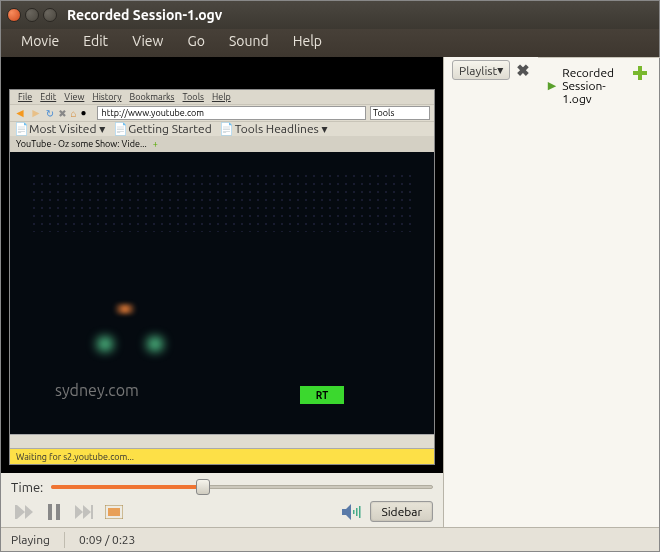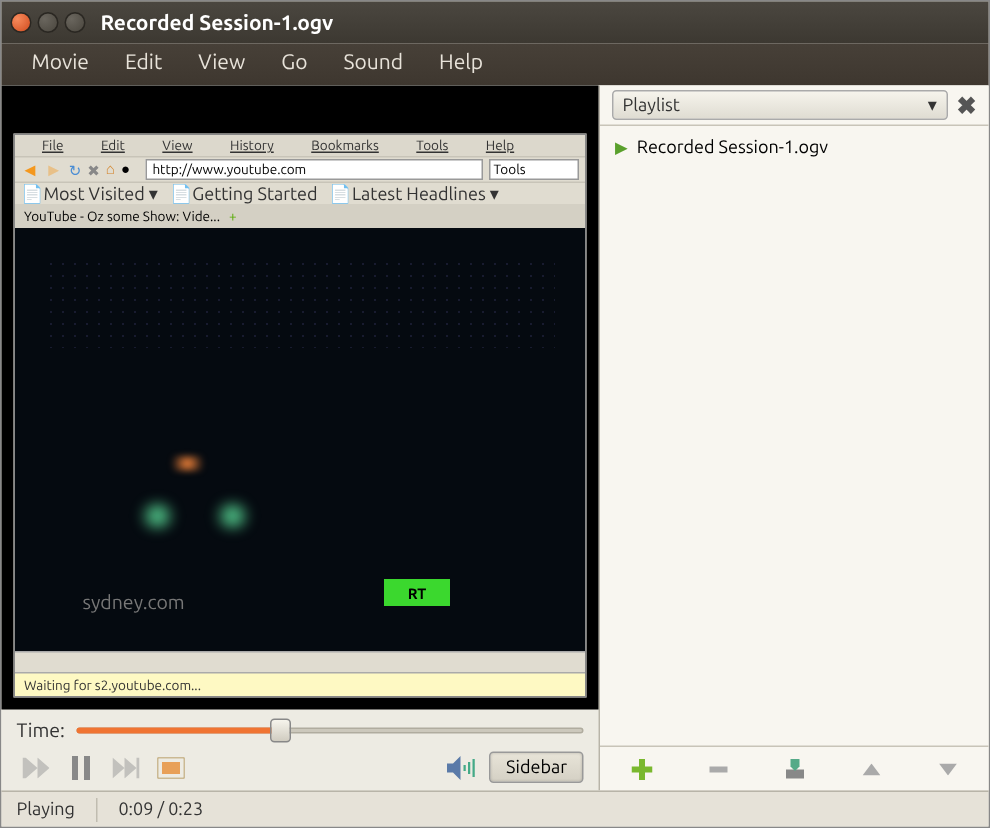--- a/index.html
+++ b/index.html
@@ -16,41 +16,41 @@
 
 .menubar { height: 28px; background: linear-gradient(#474038, #3e372f); display: flex; padding: 0 8px; gap: 0; }
 .menu-item { color: #e8e3da; font-size: 14px; padding: 4px 12px; cursor: pointer; }
 
 .content { flex: 1; display: flex; background: #edebe3; }
 
 .video-pane { flex: 1; display: flex; flex-direction: column; }
 .video-area { flex: 1; background: #000; position: relative; margin: 0; }
 
 .browser-mock { position: absolute; top: 32px; left: 8px; right: 8px; bottom: 8px; background: #e8e4d8; border: 1px solid #888; display: flex; flex-direction: column; font-size: 10px; }
-.bm-menu { height: 14px; background: #dcd8cc; color: #333; display: flex; gap: 25px; padding: 0 18px; align-items: center; }
+.bm-menu { height: 14px; background: #dcd8cc; color: #333; display: flex; gap: 8px; padding: 0 8px; align-items: center; }
 .bm-menu span { text-decoration: underline; font-size: 9px; }
 .bm-tool { height: 18px; background: #e0dcd0; display: flex; align-items: center; gap: 4px; padding: 0 4px; border-top: 1px solid #c8c4b8; border-bottom: 1px solid #c8c4b8; }
 .bm-addr { flex: 1; background: #fff; border: 1px solid #999; height: 14px; padding: 0 4px; font-size: 9px; display: flex; align-items: center; }
 .bm-search { width: 60px; background: #fff; border: 1px solid #999; height: 14px; font-size: 9px; padding: 0 2px; display: flex; align-items: center; }
 .bm-book { height: 14px; background: #e0dcd0; display: flex; gap: 8px; padding: 0 4px; align-items: center; font-size: 12px; color: #333; }
 .bm-tab { height: 16px; background: #d4d0c4; padding: 0 6px; display: flex; align-items: center; font-size: 9px; }
 .bm-video { flex: 1; background: #050a10; position: relative; }
 .glow { position: absolute; bottom: 80px; border-radius: 50%; filter: blur(4px); }
 .g1 { left: 80px; width: 30px; height: 20px; background: radial-gradient(circle, #5fe8a0 0%, transparent 70%); }
 .g2 { left: 130px; width: 30px; height: 20px; background: radial-gradient(circle, #5fe8a0 0%, transparent 70%); }
 .fire { position: absolute; bottom: 120px; left: 100px; width: 30px; height: 10px; background: radial-gradient(circle, #f4843a 0%, transparent 70%); filter: blur(2px); }
 .rt-logo { position: absolute; bottom: 30px; right: 90px; width: 44px; height: 18px; background: #3bd82e; color: #000; font-weight: bold; font-size: 10px; display: flex; align-items: center; justify-content: center; }
-.syd { position: absolute; bottom: 25px; left: 45px; color: #777; font-size: 13px; }
+.syd { position: absolute; bottom: 35px; left: 45px; color: #777; font-size: 16px; }
 .lights { position: absolute; top: 20px; left: 20px; right: 20px; height: 60px; background-image: radial-gradient(circle 1px, #447 1px, transparent 1px); background-size: 8px 8px; opacity: 0.3; }
 .bm-scroll { height: 14px; background: #e0dcd0; border-top: 1px solid #aaa; }
-.bm-status { height: 16px; background: #fef9c3; padding: 0 6px; display: flex; align-items: center; font-size: 9px; color: #333; border-top: 1px solid #aaa; }
+.bm-status { height: 16px; background: #fde047; padding: 0 6px; display: flex; align-items: center; font-size: 9px; color: #333; border-top: 1px solid #aaa; }
 .tiny-arrow { color: #f4981e; font-size: 12px; }
 .tiny-icon { width: 12px; height: 12px; display: inline-block; }
 
-.sidebar { width: 260px; background: #f8f6f0; border-left: 1px solid #b8b4a8; display: flex; flex-direction: column; }
+.sidebar { width: 216px; background: #f8f6f0; border-left: 1px solid #b8b4a8; display: flex; flex-direction: row; }
 .playlist-hdr { height: 26px; display: flex; align-items: center; padding: 4px 8px; gap: 6px; }
 .playlist-drop { flex: 1; height: 20px; background: linear-gradient(#f6f4ec, #dfdcd2); border: 1px solid #aaa; border-radius: 3px; display: flex; align-items: center; padding: 0 6px; font-size: 12px; color: #333; justify-content: space-between; }
 .playlist-close { font-size: 16px; color: #555; cursor: pointer; font-weight: bold; }
 .playlist-list { flex: 1; border-top: 1px solid #c8c4b8; padding: 4px 0; }
 .playlist-item { display: flex; align-items: center; padding: 4px 10px; font-size: 12px; gap: 6px; }
 .play-tri { color: #5aa02c; font-size: 11px; }
 .playlist-toolbar { height: 30px; border-top: 1px solid #c8c4b8; display: flex; align-items: center; padding: 0 8px; gap: 12px; justify-content: space-around; }
 .pl-btn { width: 16px; height: 16px; cursor: pointer; display: flex; align-items: center; justify-content: center; }
 
 .controls { background: #edebe3; padding: 6px 10px 4px 10px; }
@@ -116,21 +116,21 @@
             <span style="color:#d4842a">⌂</span>
             <span class="tiny-icon">●</span>
             <div class="bm-addr">
               <span>http://www.youtube.com</span>
             </div>
             <div class="bm-search">Tools</div>
           </div>
           <div class="bm-book">
             <span>📄<span>Most Visited</span> ▾</span>
             <span>📄<span>Getting Started</span></span>
-            <span>📄<span>Latest Headlines</span> ▾</span>
+            <span>📄<span>Tools Headlines</span> ▾</span>
           </div>
           <div class="bm-tab">
             <span>YouTube - Oz some Show: Vide...</span>
             <span style="margin-left:6px;color:#5a0">+</span>
           </div>
           <div class="bm-video">
             <div class="lights"></div>
             <div class="fire"></div>
             <div class="glow g1"></div>
             <div class="glow g2"></div>

